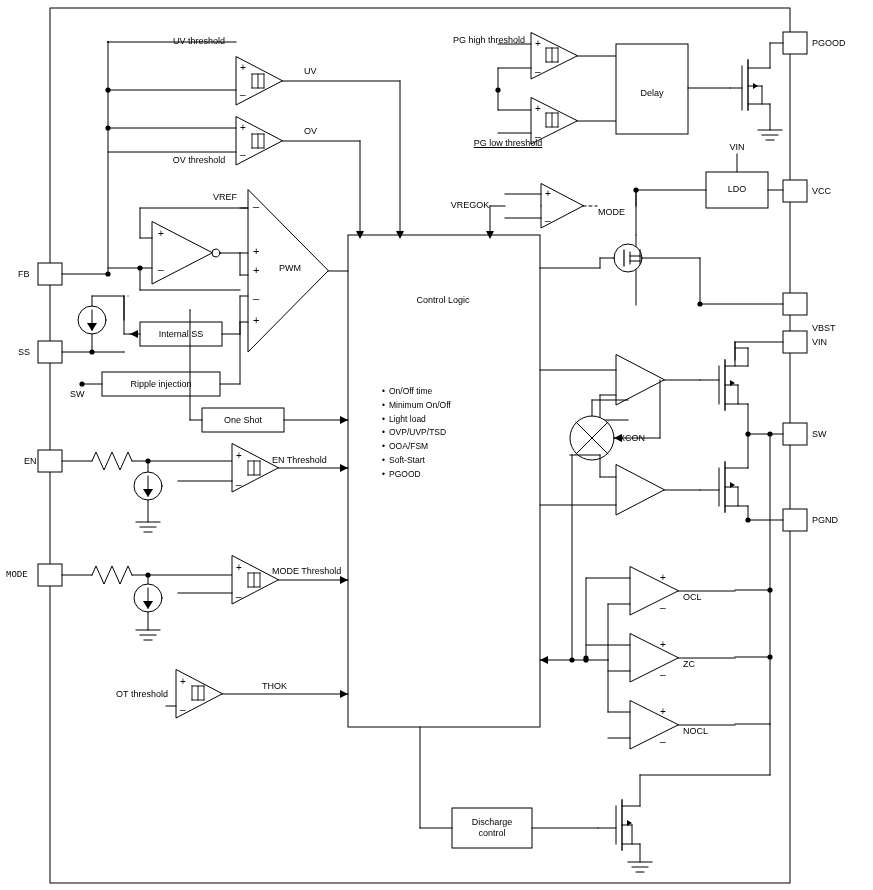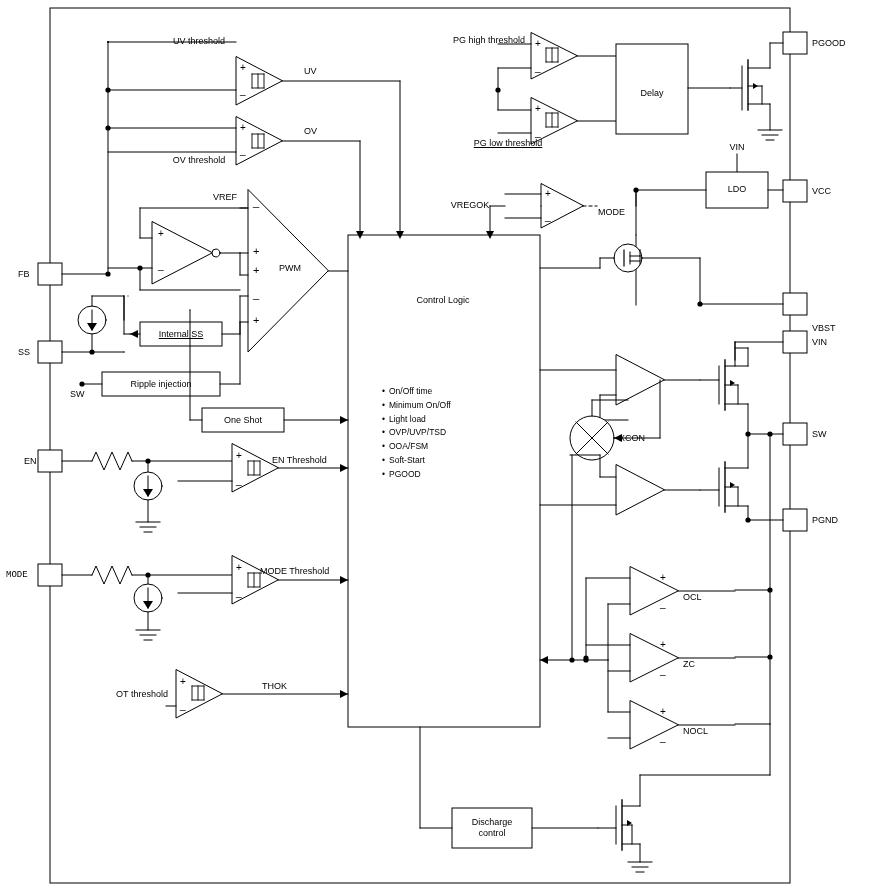--- a/index.html
+++ b/index.html
@@ -373,25 +373,25 @@
   <div class="lbl c" style="left:489px;top:35px;">PG high threshold</div>
   <div class="lbl c" style="left:508px;top:138px;text-decoration:underline;">PG low threshold</div>
   <div class="lbl c" style="left:652px;top:88px;">Delay</div>
   <div class="lbl c" style="left:737px;top:142px;">VIN</div>
   <div class="lbl c" style="left:737px;top:184px;">LDO</div>
   <div class="lbl c" style="left:470px;top:200px;">VREGOK</div>
   <div class="lbl" style="left:598px;top:207px;">MODE</div>
   <div class="lbl r" style="left:237px;top:192px;">VREF</div>
   <div class="lbl" style="left:261px;top:263px;padding-left:18px;">PWM</div>
   <div class="lbl c" style="left:443px;top:295px;">Control Logic</div>
-  <div class="lbl c" style="left:181px;top:329px;text-decoration:underline;">Internal SS</div>
+  <div class="lbl c" style="left:181px;top:329px;">Internal SS</div>
   <div class="lbl c" style="left:161px;top:379px;">Ripple injection</div>
   <div class="lbl c" style="left:243px;top:415px;">One Shot</div>
   <div class="lbl" style="left:272px;top:455px;">EN Threshold</div>
-  <div class="lbl" style="left:260px;top:566px;">MODE Threshold</div>
+  <div class="lbl" style="left:272px;top:566px;">MODE Threshold</div>
   <div class="lbl c" style="left:142px;top:689px;">OT threshold</div>
   <div class="lbl" style="left:262px;top:681px;">THOK</div>
   <div class="lbl c" style="left:592px;top:433px;margin-left:40px;">XCON</div>
   <div class="lbl" style="left:683px;top:592px;">OCL</div>
   <div class="lbl" style="left:683px;top:659px;">ZC</div>
   <div class="lbl" style="left:683px;top:726px;">NOCL</div>
   <div class="lbl c" style="left:492px;top:817px;">Discharge</div>
   <div class="lbl c" style="left:492px;top:828px;">control</div>
 
   <div class="lbl" style="left:240px;top:62px;font-size:10px;">+</div>

